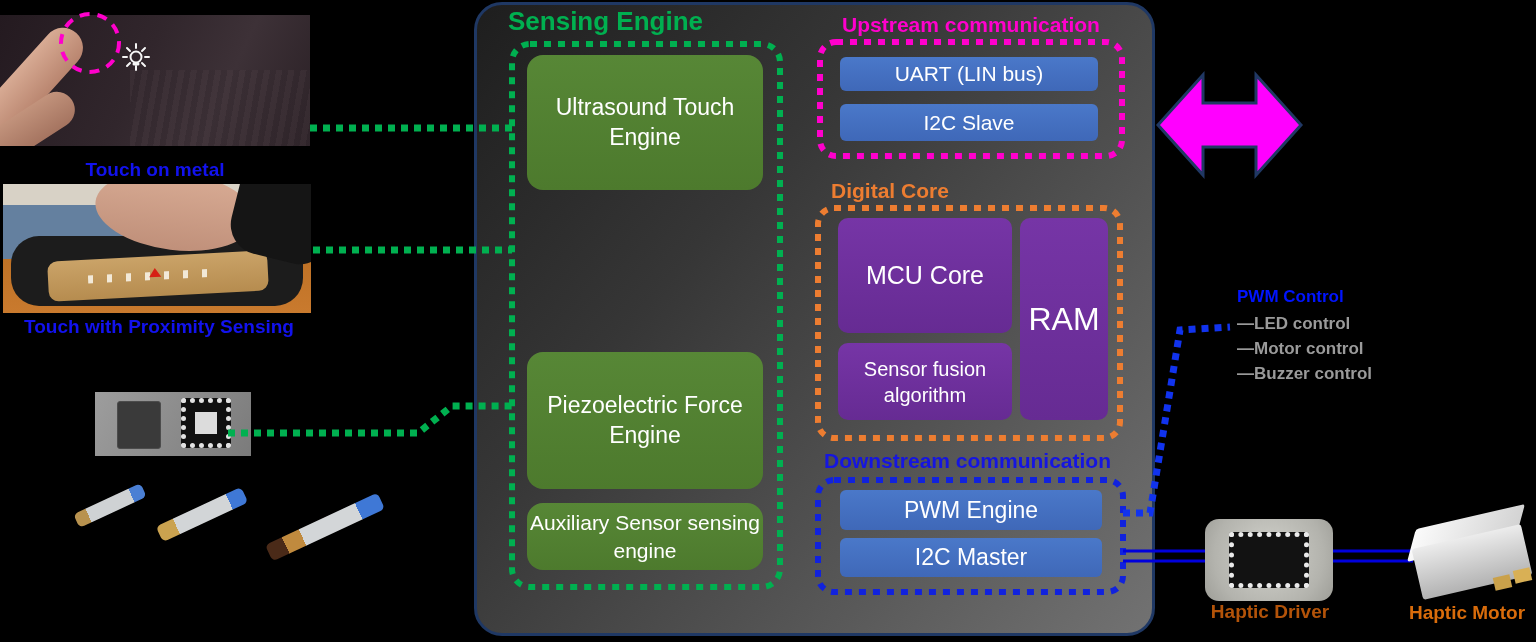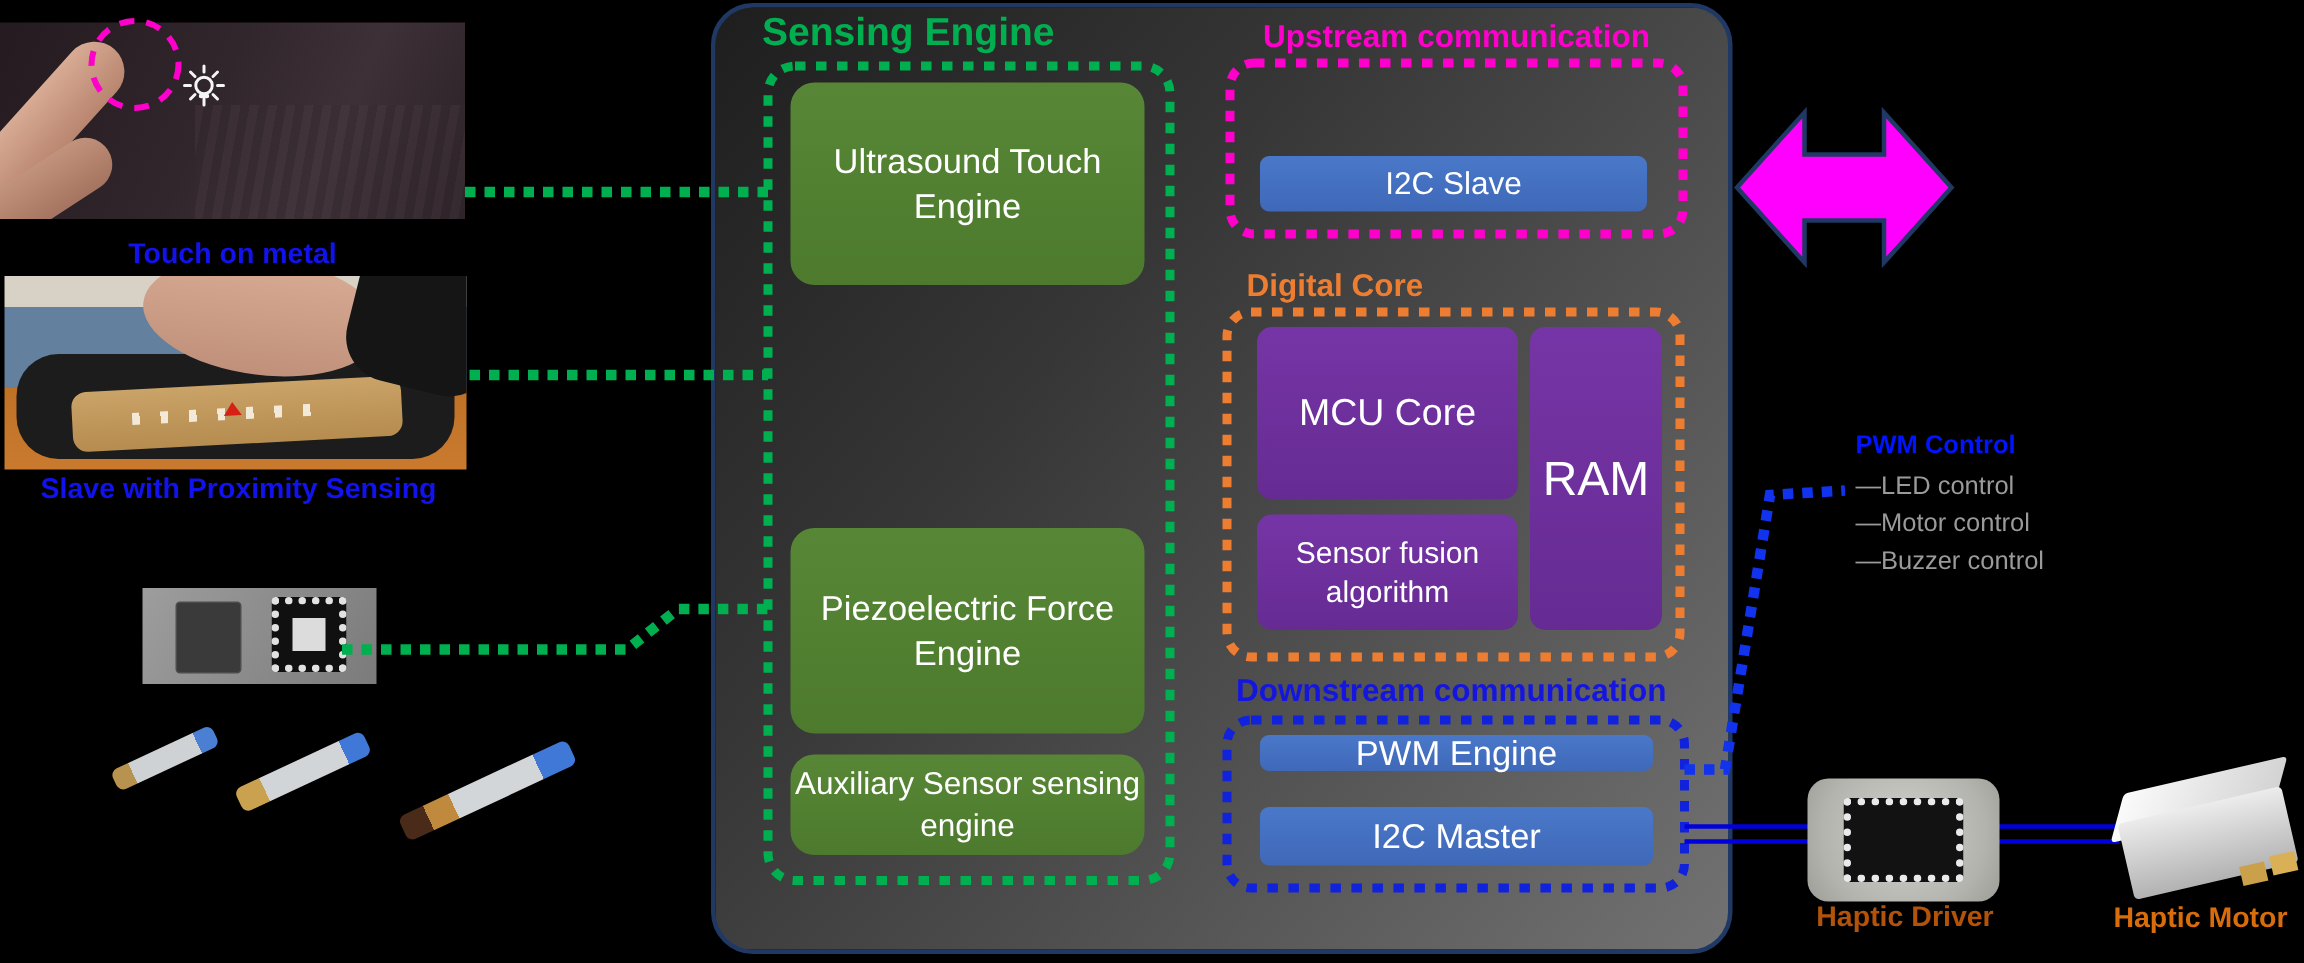--- a/index.html
+++ b/index.html
@@ -9,21 +9,21 @@
   .flexc{display:flex;align-items:center;justify-content:center;text-align:center;}
   .title{font-weight:bold;white-space:nowrap;}
   .engine-box{left:527px;width:236px;background:linear-gradient(180deg,#578736,#4d7a2d);
               border-radius:16px;color:#fff;font-size:23px;line-height:1.3;}
   .blue-box{left:840px;width:258px;background:linear-gradient(180deg,#4a78c9,#3f68b8);
             border-radius:6px;color:#fff;font-size:21px;}
   .purple-box{background:linear-gradient(180deg,#7635a6,#662b93);border-radius:10px;color:#fff;}
   .down-box{left:840px;width:262px;background:linear-gradient(180deg,#4a78c9,#3f68b8);
             border-radius:6px;color:#fff;font-size:23px;}
   .caption{color:#1212ee;font-weight:bold;font-size:19px;text-align:center;}
-  .pwm-item{color:#9a9a9a;font-size:17px;font-weight:normal;line-height:25px;white-space:nowrap;}
+  .pwm-item{color:#9a9a9a;font-size:17px;font-weight:bold;line-height:25px;white-space:nowrap;}
 </style>
 </head>
 <body>
 
 <div id="canvas">
 
   <div class="abs" style="left:474px;top:2px;width:675px;height:628px;border-radius:28px;
               border:3px solid #1f3864;
               background:linear-gradient(130deg,#1e1e1e 0%,#363636 35%,#515151 65%,#727272 100%);"></div>
 
@@ -47,21 +47,21 @@
                 background:linear-gradient(180deg,#caa368,#b68c4f);transform:rotate(-3deg);"></div>
     <div class="abs" style="left:85px;top:88px;width:130px;height:8px;transform:rotate(-3deg);
                 background:repeating-linear-gradient(90deg,#f2e9d8 0 5px,transparent 5px 19px);"></div>
     <div class="abs" style="left:146px;top:84px;width:0;height:0;border-left:6px solid transparent;
                 border-right:6px solid transparent;border-bottom:9px solid #d62015;transform:rotate(-3deg);"></div>
     <div class="abs" style="left:92px;top:-12px;width:160px;height:78px;border-radius:50%;
                 background:linear-gradient(180deg,#d8ab94,#c0907a);transform:rotate(7deg);"></div>
     <div class="abs" style="left:232px;top:-24px;width:100px;height:100px;border-radius:30%;
                 background:#151515;transform:rotate(14deg);"></div>
   </div>
-  <div class="abs caption" style="left:0;top:316px;width:318px;">Slave with Proximity Sensing</div>
+  <div class="abs caption" style="left:0;top:316px;width:318px;">Touch with Proximity Sensing</div>
 
   <div class="abs" style="left:95px;top:392px;width:156px;height:64px;
               background:linear-gradient(120deg,#9d9d9d,#7b7b7b);">
     <div class="abs" style="left:22px;top:9px;width:42px;height:46px;background:#3a3a3a;border:1px solid #4c4c4c;border-radius:3px;"></div>
     <div class="abs" style="left:86px;top:6px;width:50px;height:50px;background:#101010;
                 border:5px dotted #e2e2e2;border-radius:3px;box-sizing:border-box;">
       <div class="abs" style="left:9px;top:9px;width:22px;height:22px;background:#dcdcdc;"></div>
     </div>
   </div>
 
@@ -107,37 +107,40 @@
       <span>Ultrasound Touch Engine</span>
     </div>
   <div class="abs flexc engine-box" style="top:352px;height:137px;">
       <span>Piezoelectric Force Engine</span>
     </div>
   <div class="abs flexc engine-box" style="top:503px;height:67px;font-size:21px;">
       <span>Auxiliary Sensor sensing engine</span>
     </div>
 
   <div class="abs title" style="left:820px;top:13px;width:302px;text-align:center;font-size:21px;color:#FF00CC;">Upstream communication</div>
+  <div class="abs flexc blue-box" style="top:57px;height:34px;">
+      <span>UART (LIN bus)</span>
+    </div>
   <div class="abs flexc blue-box" style="top:104px;height:37px;">
       <span>I2C Slave</span>
     </div>
 
   <div class="abs title" style="left:831px;top:179px;font-size:21px;color:#ED7D31;">Digital Core</div>
   <div class="abs flexc purple-box" style="left:838px;top:218px;width:174px;height:115px;font-size:25px;">
        <span>MCU Core</span>
     </div>
   <div class="abs flexc purple-box" style="left:838px;top:343px;width:174px;height:77px;font-size:20px;line-height:1.3;">
        <span>Sensor fusion algorithm</span>
     </div>
   <div class="abs flexc purple-box" style="left:1020px;top:218px;width:88px;height:202px;font-size:32px;">
        <span>RAM</span>
     </div>
 
   <div class="abs title" style="left:800px;top:449px;width:335px;text-align:center;font-size:21px;color:#1515E0;">Downstream communication</div>
-  <div class="abs flexc down-box" style="top:490px;height:24px;">
+  <div class="abs flexc down-box" style="top:490px;height:40px;">
       <span>PWM Engine</span>
     </div>
   <div class="abs flexc down-box" style="top:538px;height:39px;">
       <span>I2C Master</span>
     </div>
 
   <div class="abs" style="left:1237px;top:287px;">
     <div class="title" style="font-size:17px;color:#0014FF;margin-bottom:4px;">PWM Control</div>
     <div class="pwm-item">—LED control</div>
     <div class="pwm-item">—Motor control</div>

